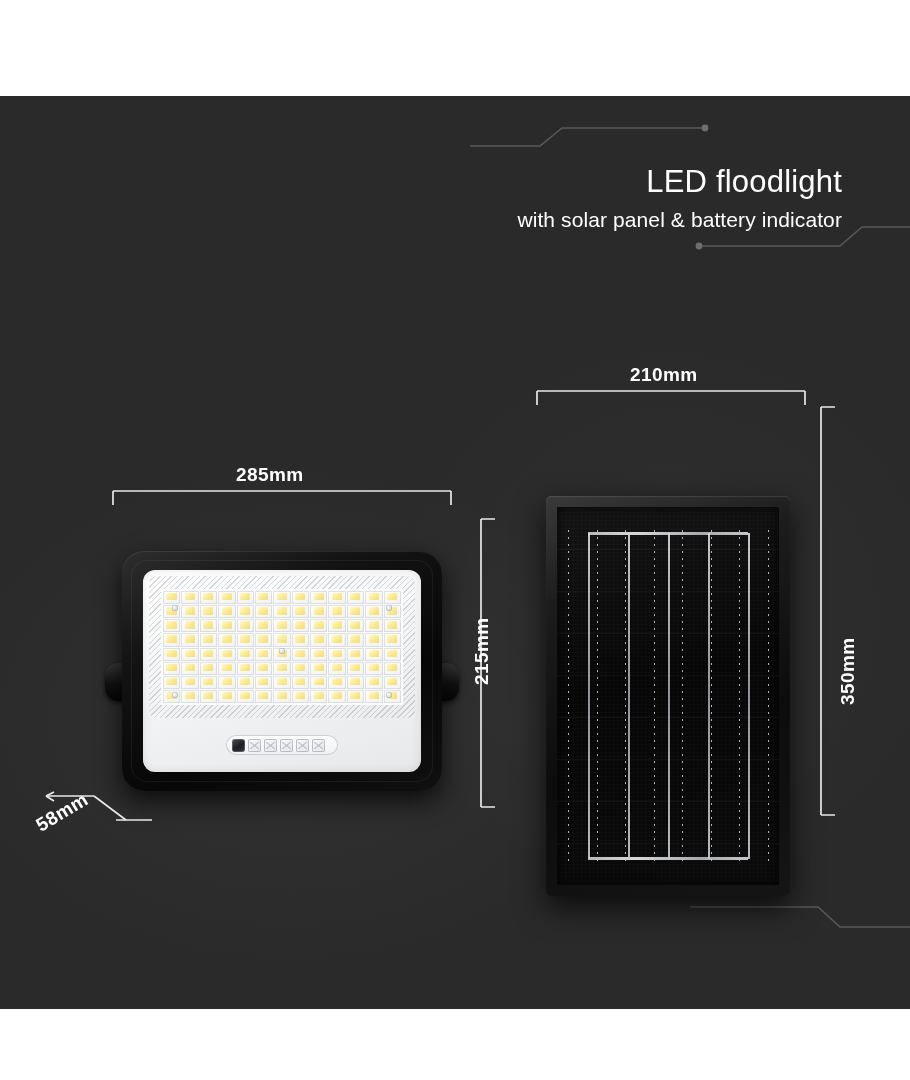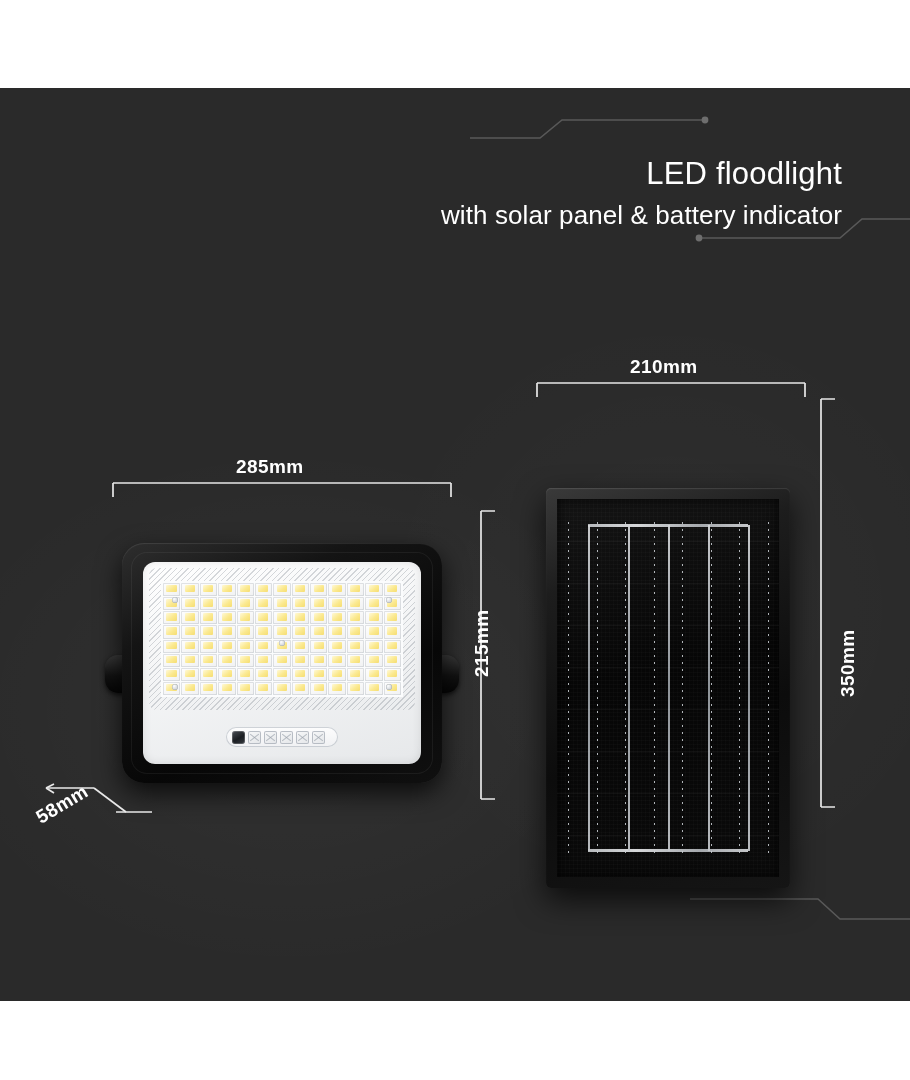--- a/index.html
+++ b/index.html
@@ -12,21 +12,21 @@
     height: 1080px;
     position: relative;
     font-family: "Liberation Sans", sans-serif;
     overflow: hidden;
   }
 
   
   #stage {
     position: absolute;
     left: 0;
-    top: 88px;
+    top: 96px;
     width: 910px;
     height: 913px;
     background: #2a2a2a;
     overflow: hidden;
   }
 
   
   #stage::after {
     content: "";
     position: absolute;
@@ -48,21 +48,21 @@
   #title-main {
     color: #ffffff;
     font-size: 31px;
     font-weight: 400;
     letter-spacing: 0.2px;
     line-height: 1.15;
     white-space: nowrap;
   }
   #title-sub {
     color: #ffffff;
-    font-size: 26px;
+    font-size: 21px;
     font-weight: 400;
     letter-spacing: 0.1px;
     margin-top: 8px;
     white-space: nowrap;
   }
 
   
   .trace-svg {
     position: absolute;
     z-index: 3;

